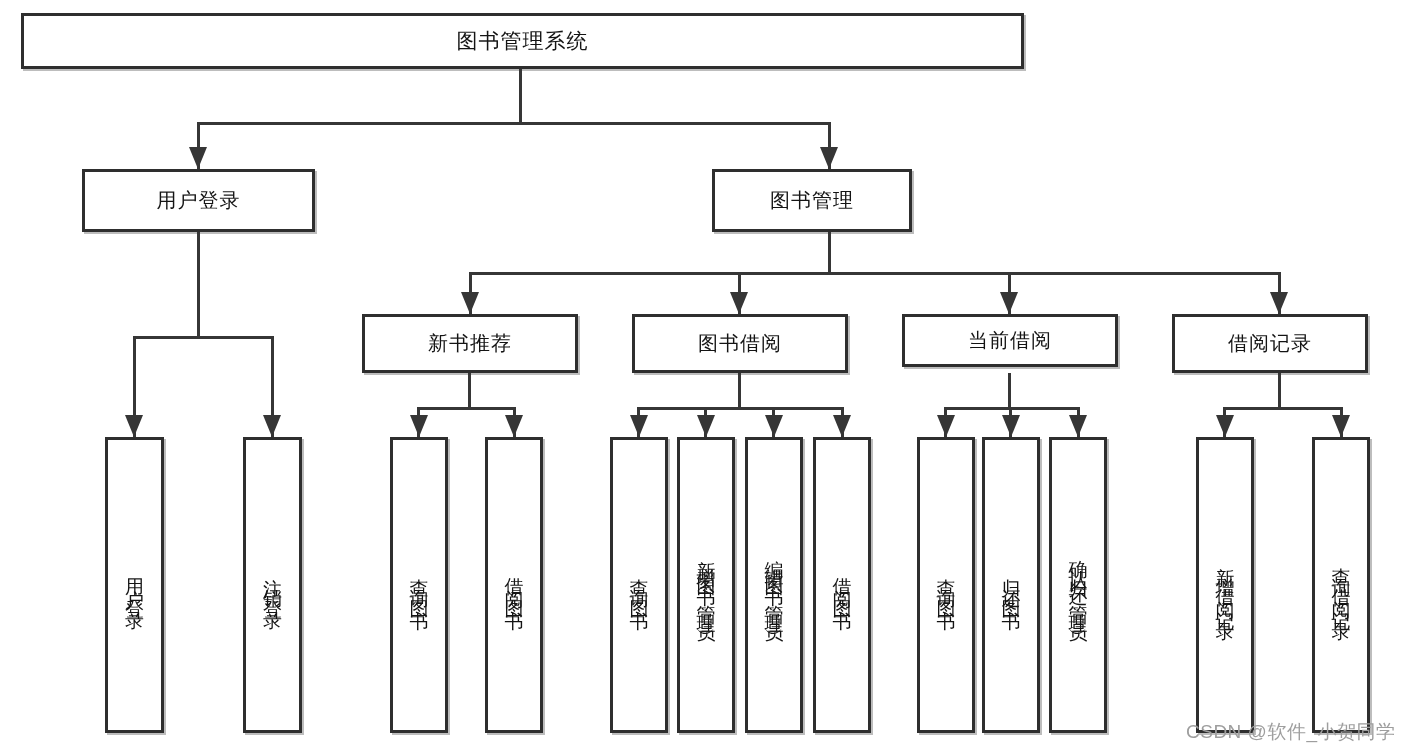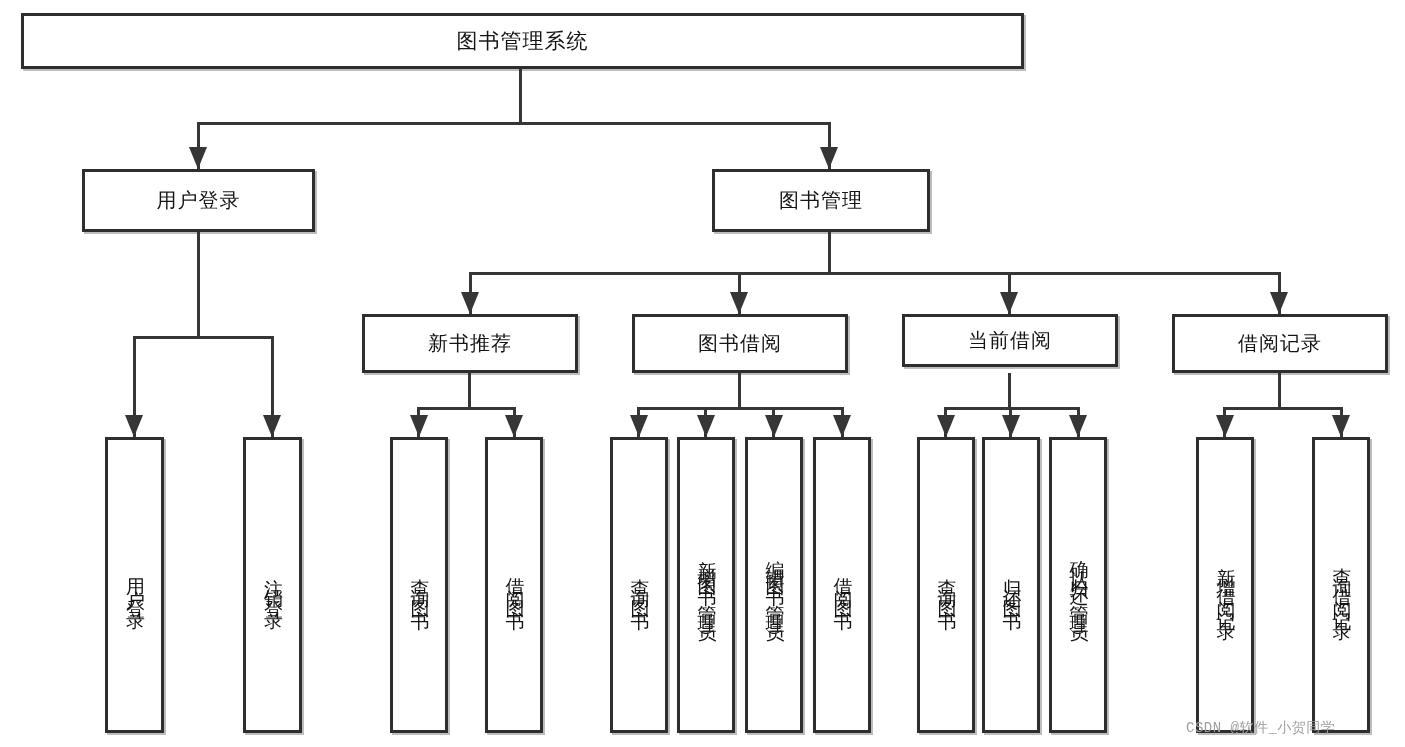--- a/index.html
+++ b/index.html
@@ -1,18 +1,18 @@
 <!DOCTYPE html>
 <html><head>
 <meta charset="utf-8">
 <style>
   html,body{margin:0;padding:0;background:#ffffff;}
   #canvas{
     position:relative;width:1405px;height:747px;background:#ffffff;overflow:hidden;
-    font-family:Liberation Mono, monospace;color:#111111;
+    font-family:Liberation Sans, sans-serif;color:#111111;
   }
   
   .hnode{
     position:absolute;box-sizing:border-box;background:#ffffff;
     border:3px solid #2e2e2e;box-shadow:2px 2px 0 #bdbdbd;
     display:flex;align-items:center;justify-content:center;
     font-size:20px;letter-spacing:1px;color:#141414;
   }
   .vnode{
     position:absolute;box-sizing:border-box;background:#ffffff;
@@ -28,39 +28,39 @@
   .hl{position:absolute;height:3px;background:#363636;}
   
   .arr{
     position:absolute;width:0;height:0;
     border-left:9px solid transparent;border-right:9px solid transparent;
     border-top:22px solid #363636;
   }
   
   #watermark{
     position:absolute;left:1186px;top:719px;width:219px;
-    font-size:14px;color:#9e9e9e;letter-spacing:0.5px;white-space:nowrap;
+    font-size:19px;color:#9e9e9e;letter-spacing:0.5px;white-space:nowrap;
   }
 </style>
 </head>
 <body>
 
 <div id="canvas">
 
   <div class="hnode" id="root-node" style="left:21px;top:13px;width:1003px;height:56px">图书管理系统</div>
 
   <div class="vl" style="left:519px;top:69px;height:53px"></div>
   <div class="hl" style="left:197px;top:122px;width:634px"></div>
   <div class="vl" style="left:197px;top:122px;height:47px"></div>
   <div class="arr" style="left:189px;top:147px"></div>
   <div class="vl" style="left:828px;top:122px;height:47px"></div>
   <div class="arr" style="left:820px;top:147px"></div>
 
   <div class="hnode" style="left:82px;top:169px;width:233px;height:63px">用户登录</div>
-  <div class="hnode" style="left:712px;top:169px;width:218px;height:63px">图书管理</div>
+  <div class="hnode" style="left:712px;top:169px;width:200px;height:63px">图书管理</div>
 
   <div class="vl" style="left:197px;top:232px;height:104px"></div>
   <div class="hl" style="left:133px;top:336px;width:141px"></div>
   <div class="vl" style="left:133px;top:336px;height:101px"></div>
   <div class="arr" style="left:125px;top:415px"></div>
   <div class="vl" style="left:271px;top:336px;height:101px"></div>
   <div class="arr" style="left:263px;top:415px"></div>
 
   <div class="vl" style="left:828px;top:232px;height:40px"></div>
   <div class="hl" style="left:469px;top:272px;width:812px"></div>
@@ -69,21 +69,21 @@
   <div class="vl" style="left:738px;top:272px;height:42px"></div>
   <div class="arr" style="left:730px;top:292px"></div>
   <div class="vl" style="left:1008px;top:272px;height:42px"></div>
   <div class="arr" style="left:1000px;top:292px"></div>
   <div class="vl" style="left:1278px;top:272px;height:42px"></div>
   <div class="arr" style="left:1270px;top:292px"></div>
 
   <div class="hnode" style="left:632px;top:314px;width:216px;height:59px">图书借阅</div>
   <div class="hnode" style="left:362px;top:314px;width:216px;height:59px">新书推荐</div>
   <div class="hnode" style="left:902px;top:314px;width:216px;height:53px">当前借阅</div>
-  <div class="hnode" style="left:1172px;top:314px;width:216px;height:59px">借阅记录</div>
+  <div class="hnode" style="left:1172px;top:314px;width:196px;height:59px">借阅记录</div>
 
   <div class="vl" style="left:468px;top:373px;height:34px"></div>
   <div class="hl" style="left:417px;top:407px;width:99px"></div>
   <div class="vl" style="left:417px;top:407px;height:30px"></div>
   <div class="arr" style="left:410px;top:415px"></div>
   <div class="vl" style="left:513px;top:407px;height:30px"></div>
   <div class="arr" style="left:505px;top:415px"></div>
 
   <div class="vl" style="left:738px;top:373px;height:34px"></div>
   <div class="hl" style="left:637px;top:407px;width:207px"></div>

